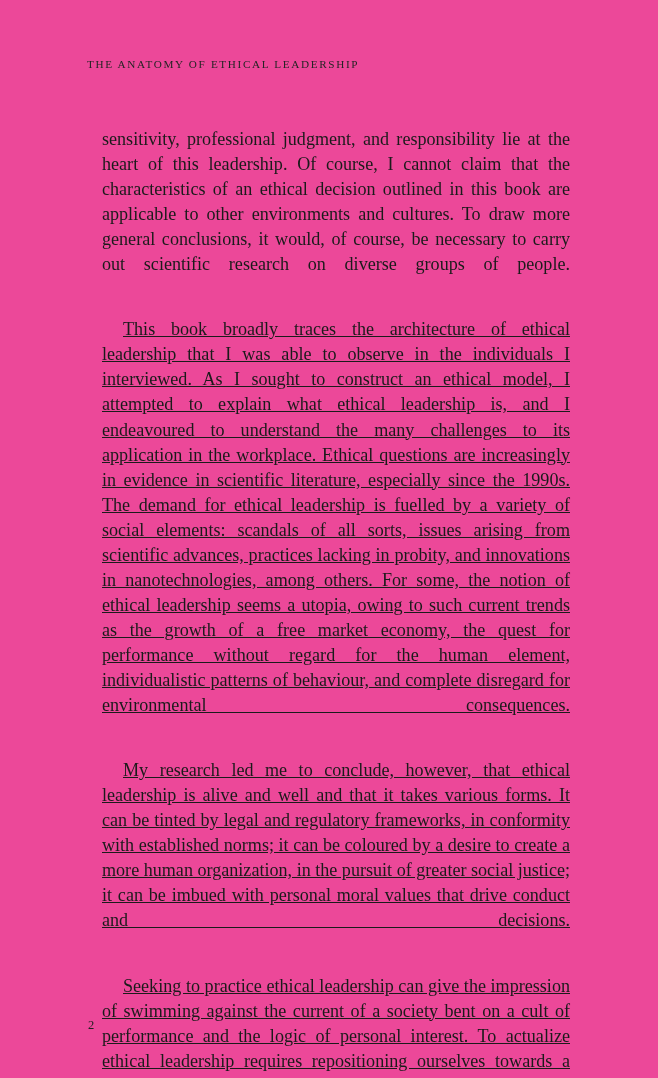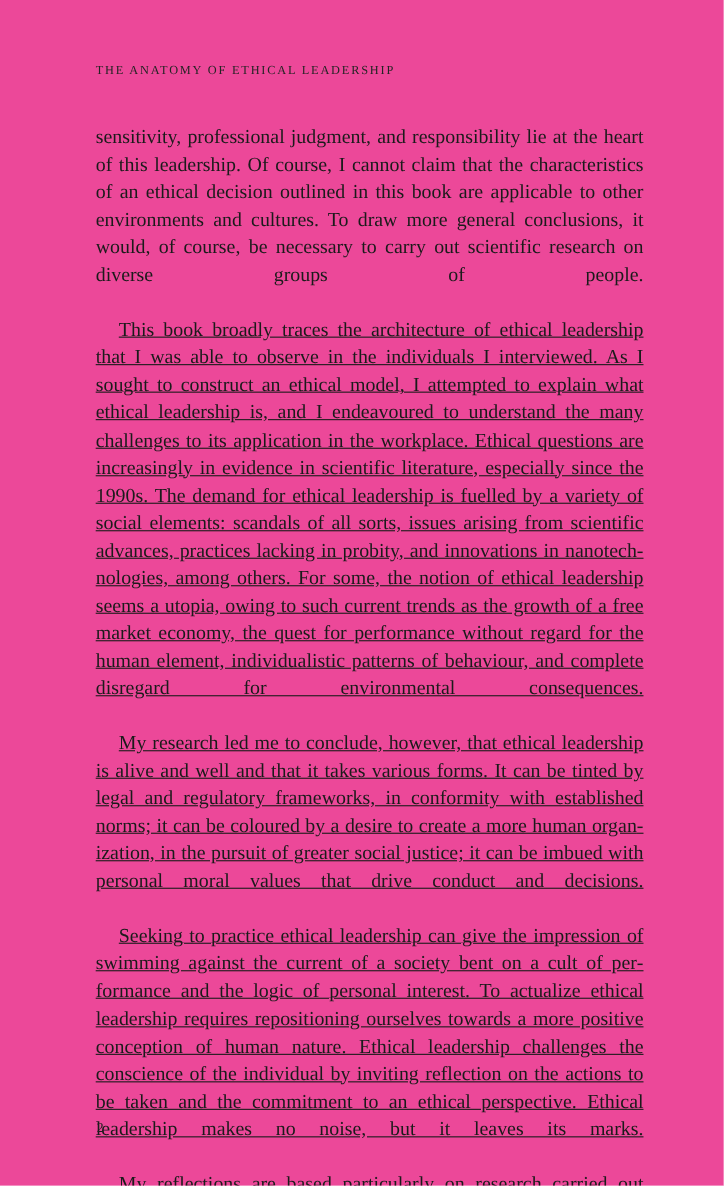--- a/index.html
+++ b/index.html
@@ -45,21 +45,21 @@
     color: #1b1b1b;
     text-align: justify;
     text-justify: inter-word;
     -webkit-font-feature-settings: "liga" 1, "onum" 1;
     font-feature-settings: "liga" 1, "onum" 1;
     font-variant-numeric: oldstyle-nums;
     hyphens: manual;
   }
 
   .para {
-    margin: 0;
+    margin: 15px;
     text-indent: 0;
   }
 
   .para.indented {
     text-indent: 21px;
     text-decoration: underline;
   }
 
   
   .para:after {

